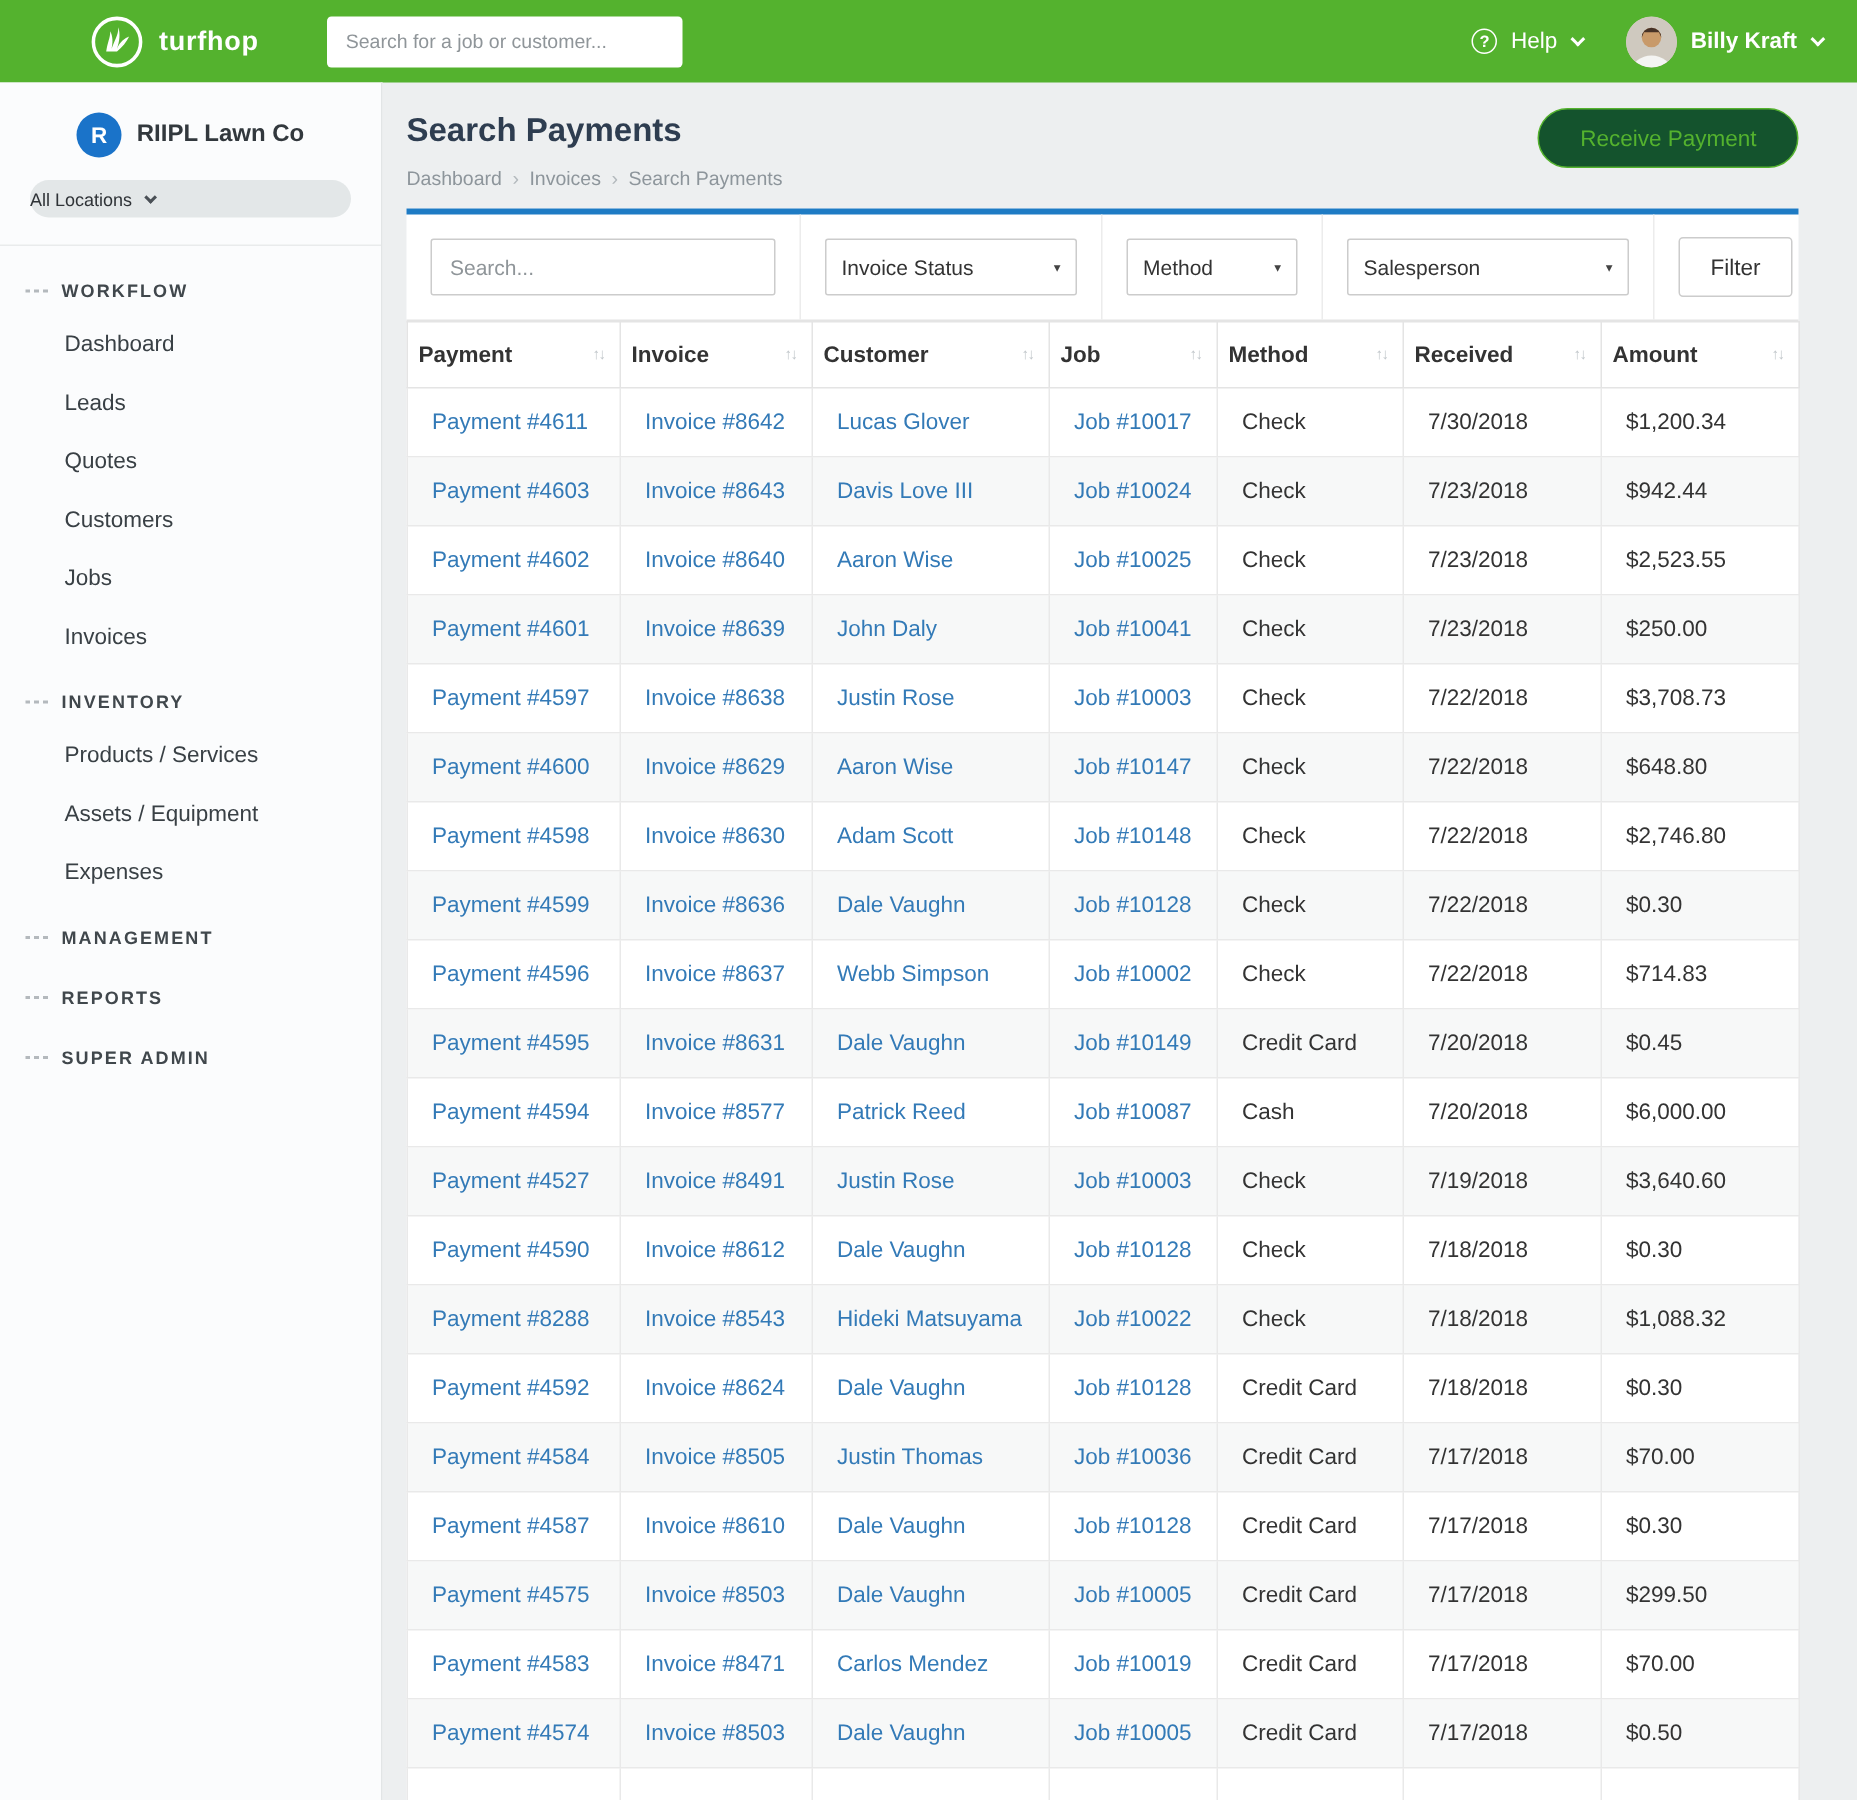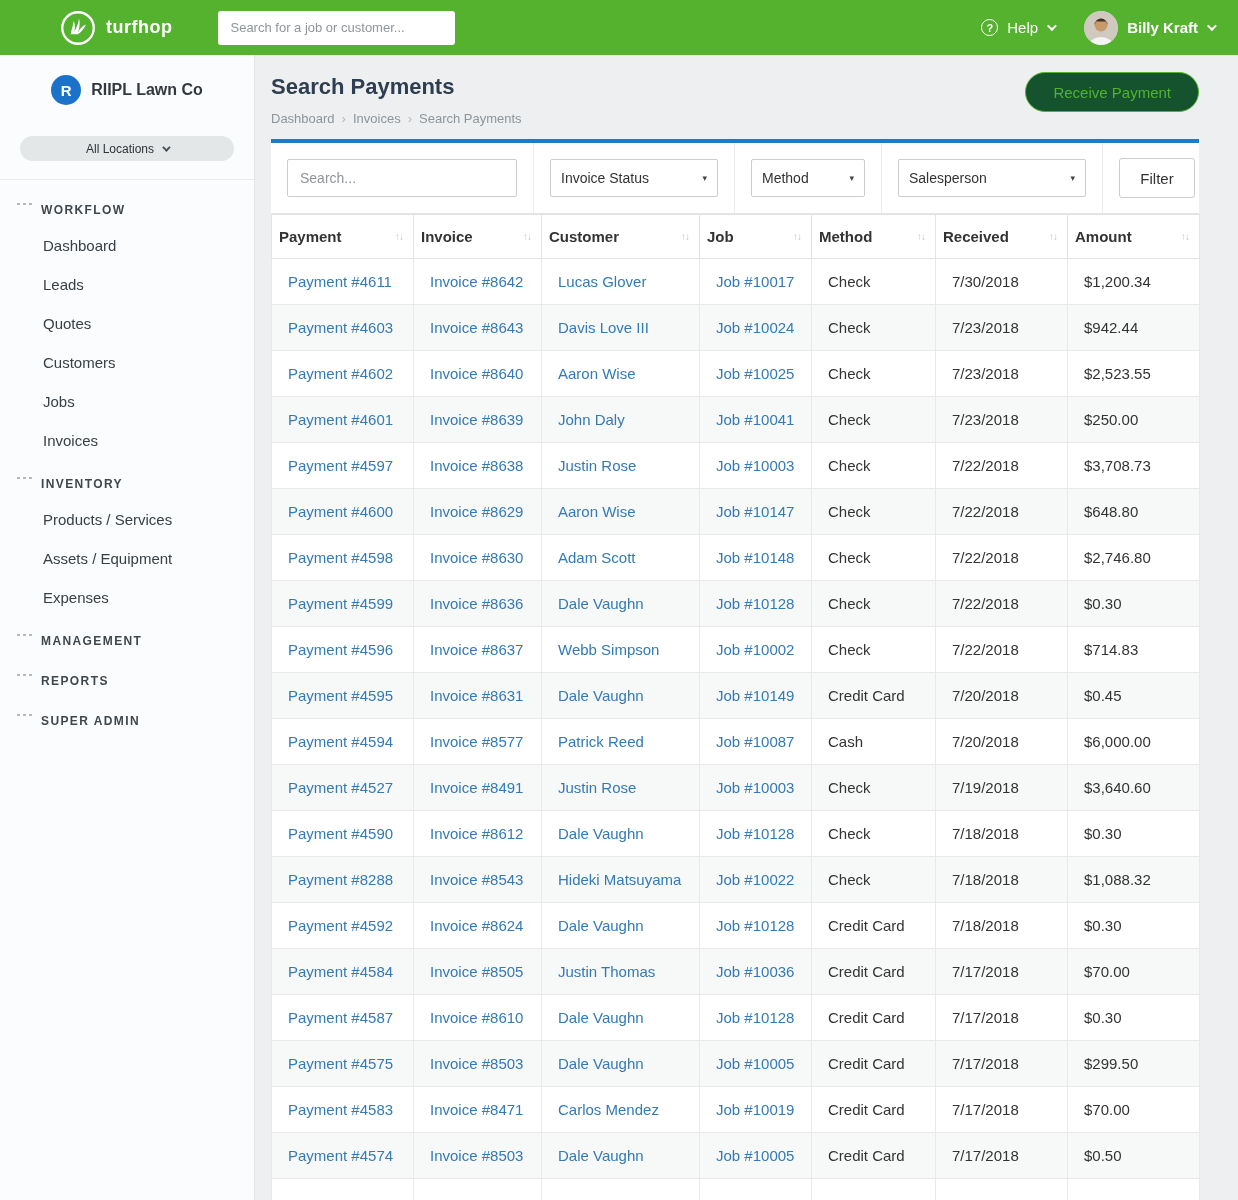--- a/index.html
+++ b/index.html
@@ -20,24 +20,24 @@
   .chev.dark{border-color:#4a5056;width:6px;height:6px}
   .avatar{width:34px;height:34px;border-radius:50%;overflow:hidden;display:block;background:#d8d2c6}
 
   
   .layout{display:flex;height:1145px}
   .sidebar{width:255px;background:#fbfcfd;border-right:1px solid #e2e5e6;flex:none}
   .side-head{padding:20px 20px 18px;border-bottom:1px solid #e9ebec}
   .company{display:flex;align-items:center;justify-content:center;gap:10px}
   .company-badge{width:30px;height:30px;border-radius:50%;background:#1a73c9;color:#fff;font-weight:bold;font-size:15px;display:flex;align-items:center;justify-content:center}
   .company-name{font-size:16px;font-weight:bold;color:#32383d}
-  .locations-pill{margin-top:31px;height:25px;background:#e3e7e8;border-radius:13px;display:flex;align-items:center;justify-content:center;gap:8px;font-size:12px;color:#2f3337;cursor:pointer}
+  .locations-pill{margin-top:15px;height:25px;background:#e3e7e8;border-radius:13px;display:flex;align-items:center;justify-content:flex-start;gap:8px;font-size:12px;color:#2f3337;cursor:pointer}
 
   .nav{padding-top:6px}
-  .nav-section{display:flex;align-items:flex-start;gap:8px;padding:17px 0 9px 17px;font-size:12px;font-weight:bold;letter-spacing:1.4px;color:#40474c;text-transform:uppercase}
+  .nav-section{display:flex;align-items:center;gap:8px;padding:17px 0 9px 17px;font-size:12px;font-weight:bold;letter-spacing:1.4px;color:#40474c;text-transform:uppercase}
   .dashes{display:inline-block;width:16px;height:2px;background:repeating-linear-gradient(90deg,#b4b9bd 0 3px,transparent 3px 6px)}
   .nav-item{padding:11px 0 11px 43px;font-size:15px;color:#394045;cursor:pointer}
 
   
   .main{flex:1;padding:15px 39px 0 16px;min-width:0}
   .page-head{display:flex;justify-content:space-between;align-items:flex-start}
   .page-title{font-size:22px;color:#2e3d50;font-weight:bold;margin-top:4px}
   .breadcrumb{margin-top:11px;font-size:13px;color:#9aa1a7}
   .breadcrumb a{color:#8d959b;text-decoration:none;cursor:pointer}
   .breadcrumb .sep{margin:0 7px;color:#b3b9bd}

